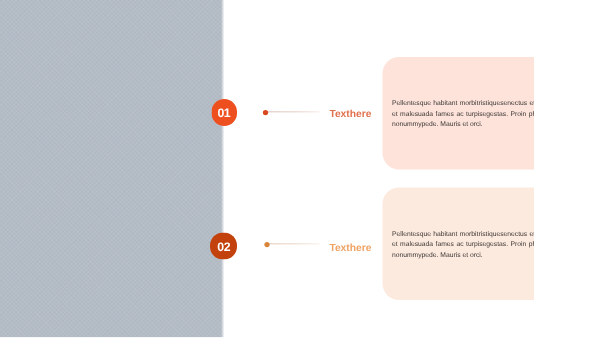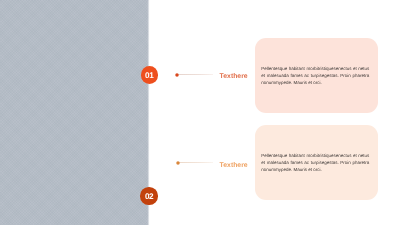--- a/index.html
+++ b/index.html
@@ -1,21 +1,21 @@
 <!DOCTYPE html>
 <html><head>
 <meta charset="utf-8">
 <title>Two Step Text Slide</title>
 <style>
   html,body{margin:0;padding:0;background:#fff;}
   body{width:400px;height:225px;overflow:hidden;
        font-family:"Liberation Sans",sans-serif;
        -webkit-font-smoothing:antialiased;text-rendering:geometricPrecision;}
 
-  .slide{position:relative;width:400px;height:225px;background:#ffffff;overflow:hidden;}
+  .slide{position:relative;width:356px;height:225px;background:#ffffff;overflow:hidden;}
 
   
   .photo{position:absolute;left:0;top:0;width:150px;height:225px;
          background:linear-gradient(90deg,#b4bcc6 0,#b4bcc6 147.4px,#ffffff 149.6px,#ffffff 100%);}
   .photo .tex{position:absolute;left:0;top:0;width:148.5px;height:225px;
     -webkit-mask-image:linear-gradient(90deg,#000 0,#000 147.2px,rgba(0,0,0,0) 149.4px);
             mask-image:linear-gradient(90deg,#000 0,#000 147.2px,rgba(0,0,0,0) 149.4px);
     background-image:repeating-linear-gradient(45deg,rgba(255,255,255,.028) 0 1.0px,rgba(110,122,138,.022) 1.0px 2.0px),
                      repeating-linear-gradient(-45deg,rgba(255,255,255,.028) 0 1.0px,rgba(110,122,138,.022) 1.0px 2.0px);}
 
@@ -59,21 +59,21 @@
   <svg class="dot" viewBox="0 0 6 6" style="left:174.4px;top:71.9px;">
     <circle cx="3" cy="3" r="1.75" fill="#d9481d"></circle>
   </svg>
 
   <div class="label" style="left: 219.6px; top: 72.9px; color: rgb(226, 113, 77);">Texthere</div>
 
   <div class="card" style="left: 254.8px; top: 38px; background: rgb(253, 227, 218);">
     <p>Pellentesque habitant morbitristiquesenectus et netus et&nbsp;malesuada fames ac turpisegestas. Proin pharetra nonummypede. Mauris et orci.</p>
   </div>
 
-  <div class="badge" style="left: 140.4px; top: 155.2px; background: #c2410c; margin-top: 32px;">
+  <div class="badge" style="left: 140.4px; top: 155.2px; background: #c2410c;">
     <span>02</span>
   </div>
 
   <div class="line" style="left:177px;top:162.45px;background:linear-gradient(90deg,#ecd8c8,#f3e5da 60%,#fbf4ef);"></div>
 
   <svg class="dot" viewBox="0 0 6 6" style="left:174.5px;top:159.9px;">
     <circle cx="3" cy="3" r="1.75" fill="#d9863b"></circle>
   </svg>
 
   <div class="label" style="left: 219.6px; top: 161.8px; color: rgb(239, 163, 100);">Texthere</div>

